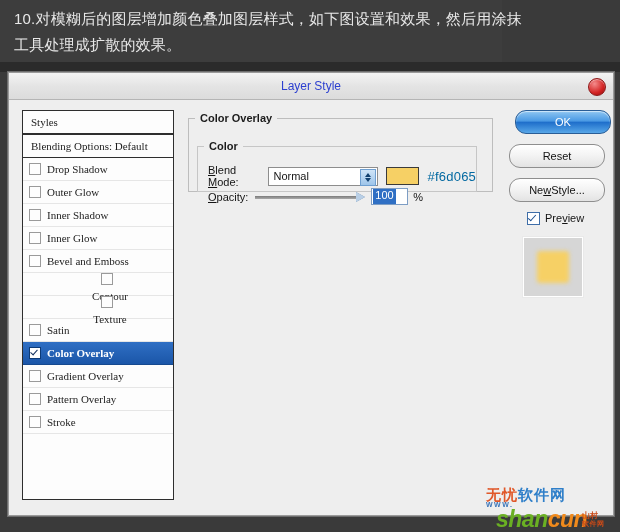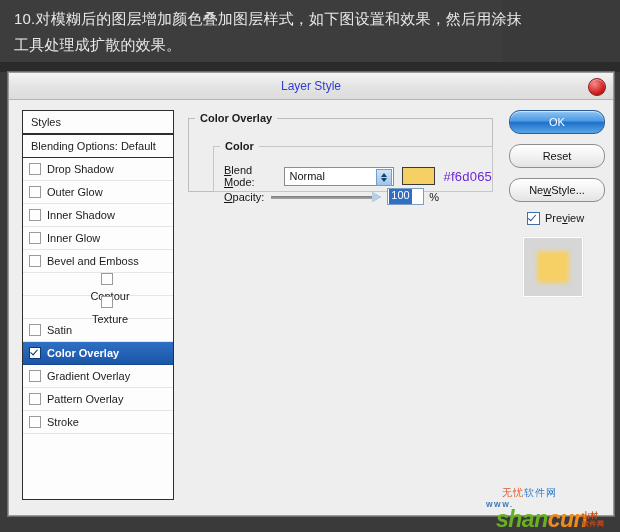--- a/index.html
+++ b/index.html
@@ -55,20 +55,21 @@
     border: 1px solid #8d1414;
     box-shadow: inset 0 1px 1px rgba(255,255,255,.55);
   }
 
   
   .styles-box {
     position: absolute; left: 13px; top: 37px;
     width: 150px; height: 388px;
     background: #fdfdfd;
     border: 1px solid #2e2e2e;
+    font-family: Liberation Serif, serif;
   }
   .styles-head {
     height: 22px; line-height: 22px;
     padding-left: 8px; font-size: 11px; color: #1c1c1c;
     border-bottom: 2px solid #2e2e2e;
     background: #fdfdfd;
   }
   .blend-row {
     height: 22px; line-height: 22px;
     padding-left: 8px; font-size: 11px; color: #1c1c1c;
@@ -114,21 +115,21 @@
     position: absolute; margin: 0; padding: 0;
     border: 1px solid #bdbdbd;
     background: transparent;
   }
   fieldset.grp > legend {
     font-size: 11px; font-weight: bold; color: #1b1b1b;
     padding: 0 5px; margin-left: 6px;
   }
   .grp-outer { left: 4px; top: 2px; width: 303px; height: 78px; }
   .grp-inner {
-    position: absolute; left: 24px; top: 16px; width: 278px; height: 50px;
+    position: absolute; left: 8px; top: 16px; width: 278px; height: 50px;
     border: 1px solid #c6c6c6; margin: 0; padding: 0;
   }
   .grp-inner > legend {
     font-size: 11px; font-weight: bold; color: #1b1b1b; padding: 0 5px; margin-left: 6px;
   }
 
   .row { position: absolute; display: flex; align-items: center; }
   .row-blend { left: 10px; top: 12px; }
   .row-opacity { left: 10px; top: 36px; }
 
@@ -158,21 +159,21 @@
   }
   .spinner i.up { border-bottom: 4px solid #11406f; margin-bottom: 1px; }
   .spinner i.dn { border-top: 4px solid #11406f; }
 
   .swatch {
     width: 34px; height: 16px;
     border: 1px solid #3a3a3a;
     margin-left: 8px;
   }
   .hex {
-    font-size: 13px; color: #6d28d9; margin-left: 9px; letter-spacing: .2px;
+    font-size: 13px; color: #0369a1; margin-left: 9px; letter-spacing: .2px;
   }
 
   .slider {
     position: relative; width: 110px; height: 14px; margin-left: 7px;
     display: flex; align-items: center;
   }
   .slider .track {
     position: absolute; left: 0; right: 8px; top: 6px; height: 3px;
     background: linear-gradient(to bottom,#7b7b7b,#a9a9a9);
   }
@@ -204,20 +205,21 @@
     border: 1px solid #8e8e8e;
     background: linear-gradient(to bottom, #ffffff 0%, #f3f3f3 48%, #e3e3e3 100%);
     margin-bottom: 10px;
   }
   .btn u { text-decoration: underline; }
   .btn.primary {
     color: #ffffff;
     border: 1px solid #2a5d96;
     background: linear-gradient(to bottom, #8fc6f2 0%, #4b9ae4 45%, #1f6fcb 52%, #58a7e8 100%);
     box-shadow: inset 0 1px 1px rgba(255,255,255,.6);
+    margin-left: 6px;
   }
   .preview-row {
     display: flex; margin-left: 18px; margin-top: 2px;
   }
   .cb-blue {
     width: 11px; height: 11px; border: 1px solid #3f6ea8; background: #ffffff;
     margin-right: 5px; position: relative; flex: none;
   }
   .cb-blue::after {
     content: ""; position: absolute; left: 2px; top: 0px;
@@ -243,23 +245,22 @@
     filter: blur(2.2px);
   }
 
   
   .watermark {
     position: absolute; left: 478px; top: 486px; width: 138px; height: 44px;
     pointer-events: none;
   }
   .wm-cn {
     position: absolute; left: 8px; top: 0px;
-    font-size: 10px; font-weight: normal; letter-spacing: 1px;
+    font-size: 15px; font-weight: bold; letter-spacing: 1px;
     color: #e0582a;
-    margin-left: 16px;
   }
   .wm-cn .b { color: #2f7fc9; }
   .wm-www {
     position: absolute; left: 8px; top: 15px;
     font-size: 7px; color: #3a74b8; letter-spacing: 1.5px; font-weight: bold;
   }
   .wm-main {
     position: absolute; left: 18px; top: 20px;
     font-size: 23px; font-weight: bold; font-style: italic;
     letter-spacing: -0.5px;

